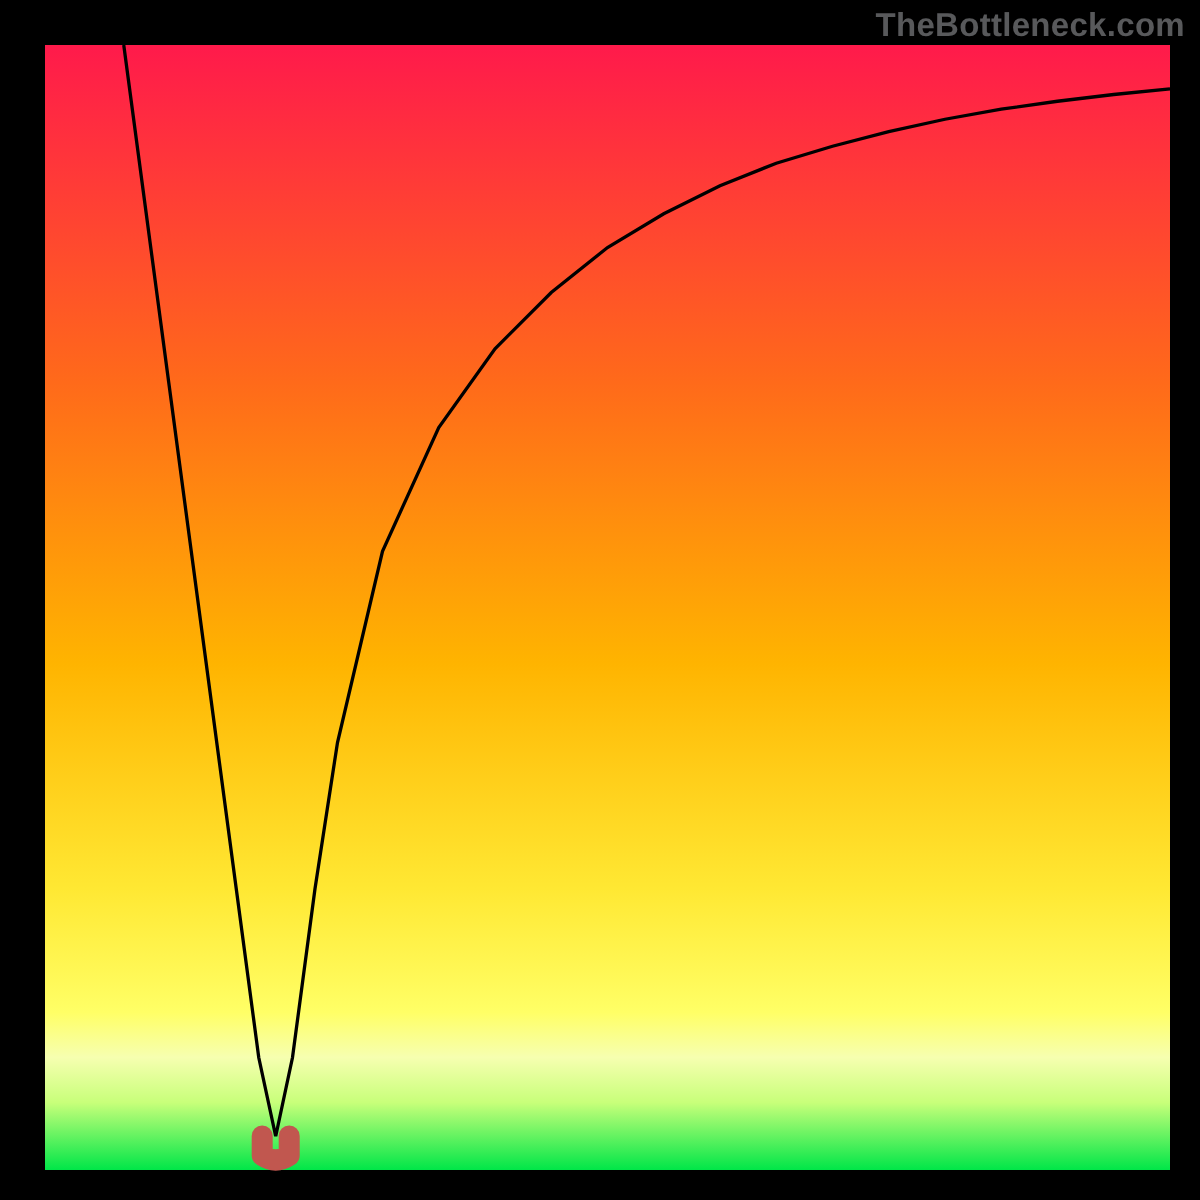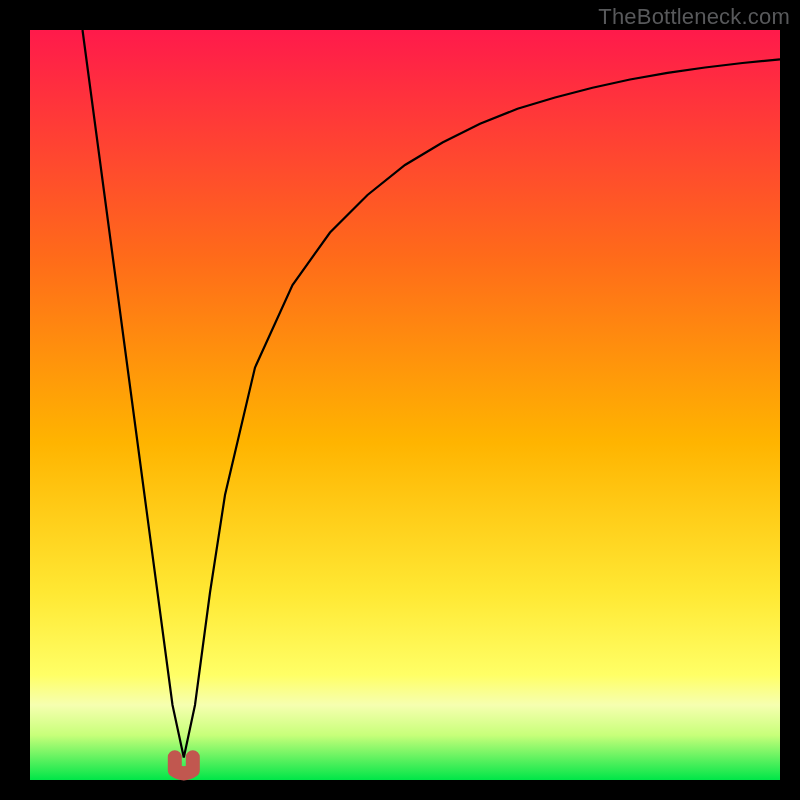--- a/index.html
+++ b/index.html
@@ -19,21 +19,21 @@
     background: #000;
   }
   .watermark {
     position: absolute;
     top: 4px;
     right: 10px;
     font-family: Arial, Helvetica, sans-serif;
     font-size: 22px;
     color: #58595b;
     letter-spacing: 0.2px;
-    font-weight: 400;
+    font-weight: 700;
   }
   svg {
     position: absolute;
     left: 0;
     top: 0;
   }
 </style>
 </head>
 <body>
 

